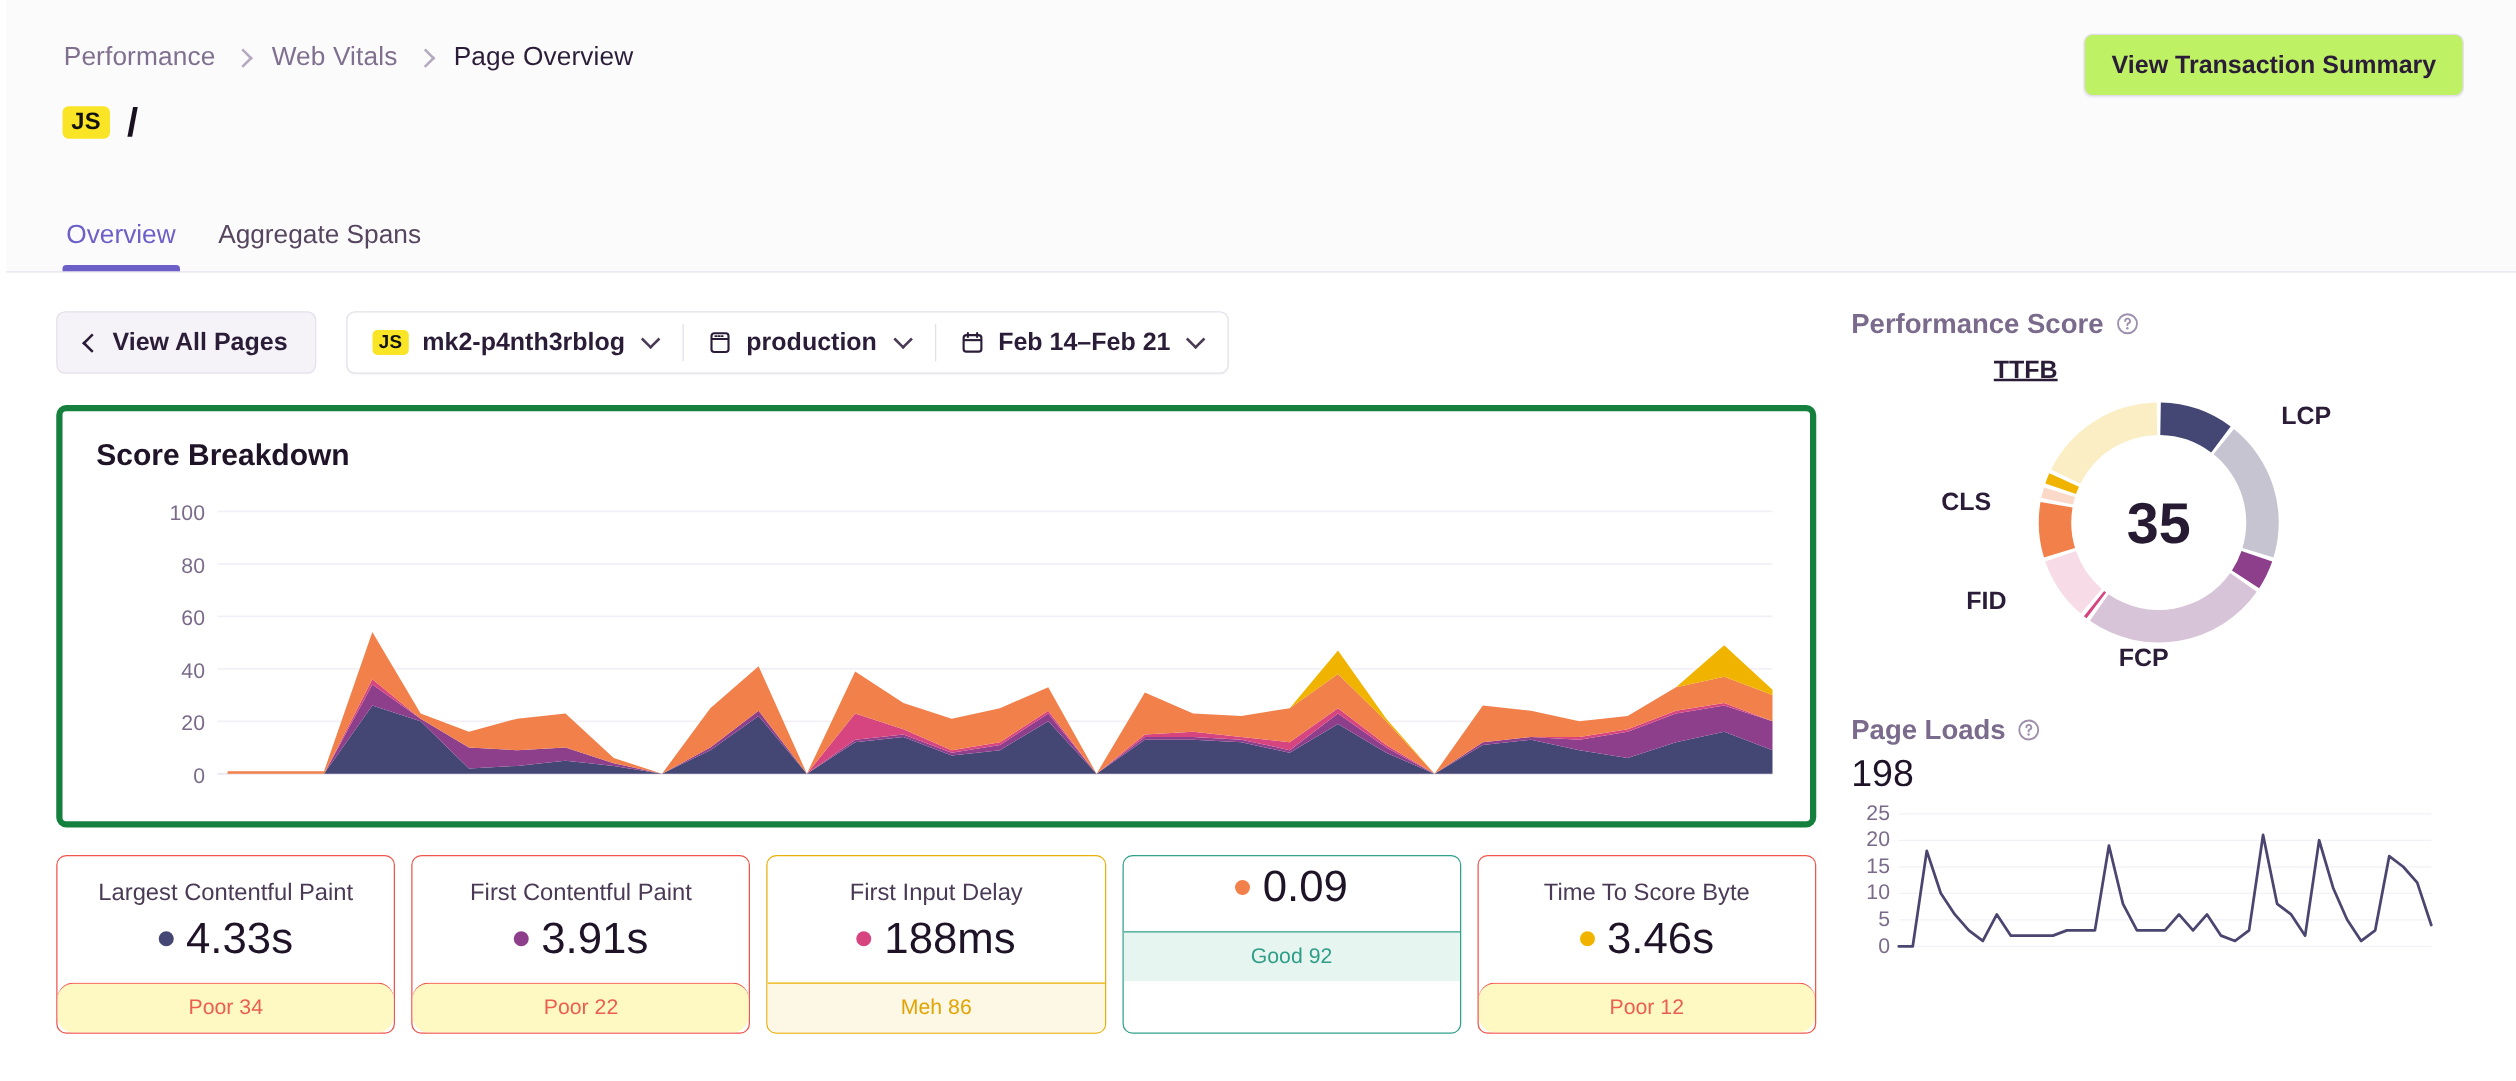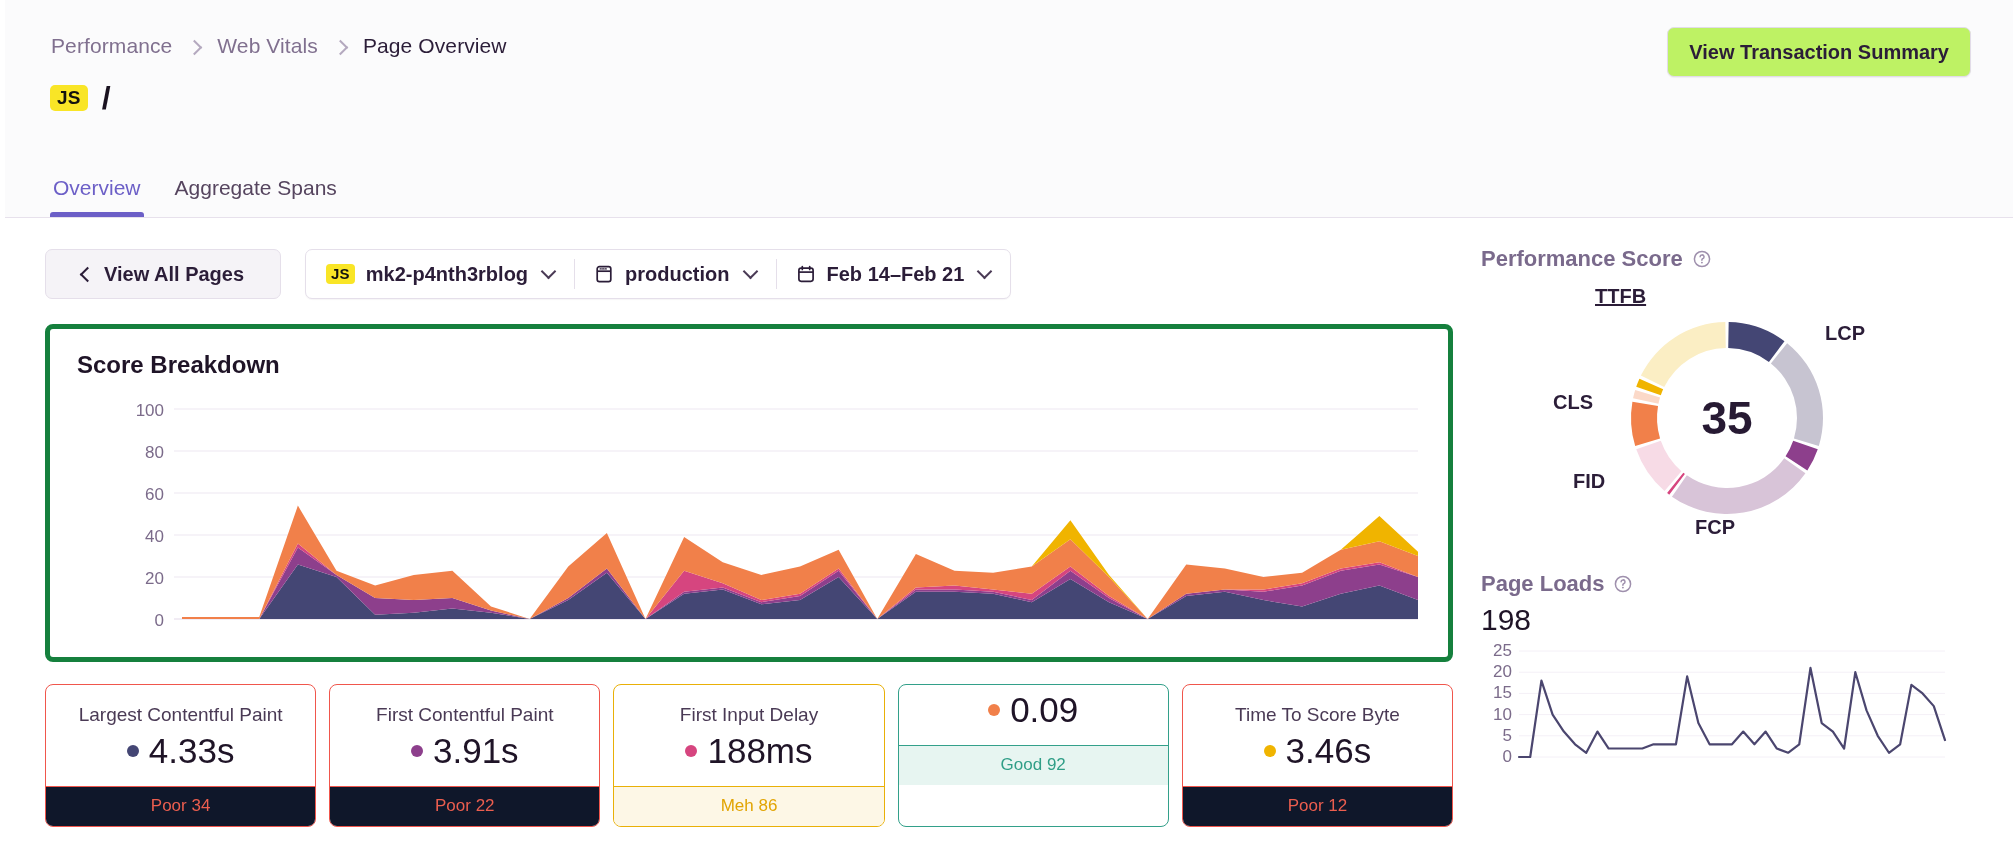--- a/index.html
+++ b/index.html
@@ -81,21 +81,21 @@
   .content { position: absolute; top: 218px; left:0; right:0; bottom:0; }
 
   .main-col { position: absolute; left: 45px; top: 28px; width: 1408px; }
   .side-col { position: absolute; left: 1481px; top: 28px; width: 490px; }
 
   
   .filter-bar { display: flex; align-items: center; gap: 24px; height: 56px; }
   .view-all-btn {
     display:flex; align-items:center; gap:9px;
     background: #f5f3f7; border: 1px solid #e5dfea; border-radius: 7px;
-    height: 50px; padding: 0 36px; box-sizing:border-box;
+    height: 50px; padding: 0 22px; box-sizing:border-box;
     font-size: 20px; font-weight: bold; color: #2b1d38; cursor:pointer;
   }
   .chev-l { display:inline-block; width:9px; height:9px;
             border-left:2.4px solid #2b1d38; border-bottom:2.4px solid #2b1d38;
             transform: rotate(45deg); margin-right:2px;}
   .segmented {
     display:flex; align-items:stretch;
     background:#fff; border:1px solid #e5dfea; border-radius:7px;
     height: 50px; box-sizing:border-box;
     box-shadow: 0 1px 1px rgba(43,29,56,.04);
@@ -138,21 +138,21 @@
   .vital .v-value {
     font-size: 35px; color:#1f1427; font-weight:normal;
     padding: 7px 6px 16px; display:flex; align-items:center;
     justify-content:center; gap:10px; line-height:1.05;
   }
   .dot { width:12px; height:12px; border-radius:50%; display:inline-block; flex:none;}
   .v-foot {
     font-size: 17px; padding: 9px 6px 10px; border-top:1px solid;
   }
   .vital.poor { border-color:#f0564c; }
-  .vital.poor .v-foot { background:#0f172a; color:#ec5e4f; border-top-color:#f0564c; }
+  .vital.poor .v-foot { background:#fef9c3; color:#ec5e4f; border-top-color:#f0564c;border-radius:13px; }
   .vital.meh { border-color:#e9b008; }
   .vital.meh .v-foot { background:#fdf7e6; color:#e2a403; border-top-color:#e9b008; }
   .vital.good { border-color:#33a08a; }
   .vital.good .v-foot { background:#e7f5f1; color:#2f9e87; border-top-color:#33a08a; }
 
   
   .side-h {
     display:flex; align-items:center; gap:9px;
     font-size:22px; font-weight:bold; color:#7a6a8c;
   }

